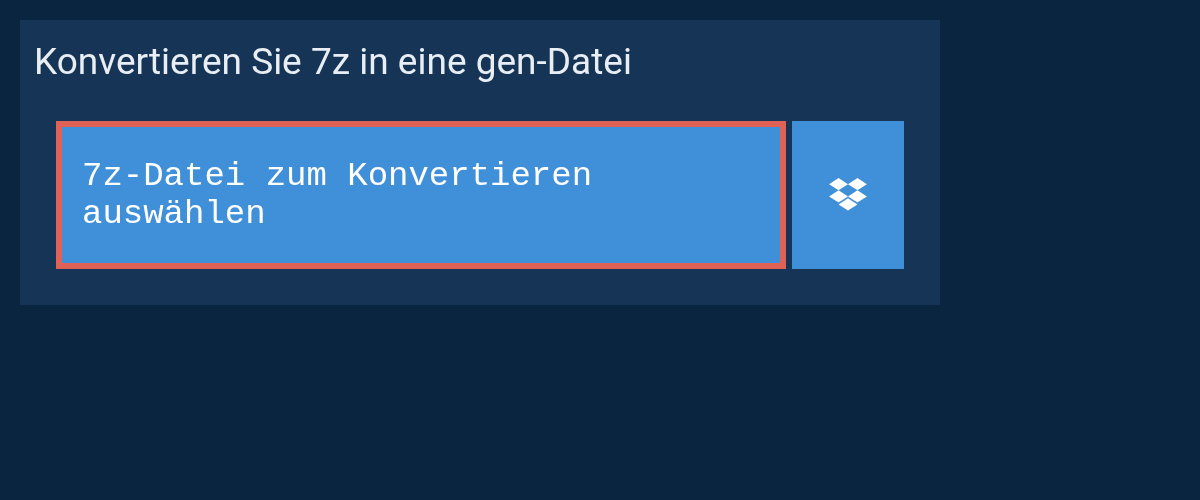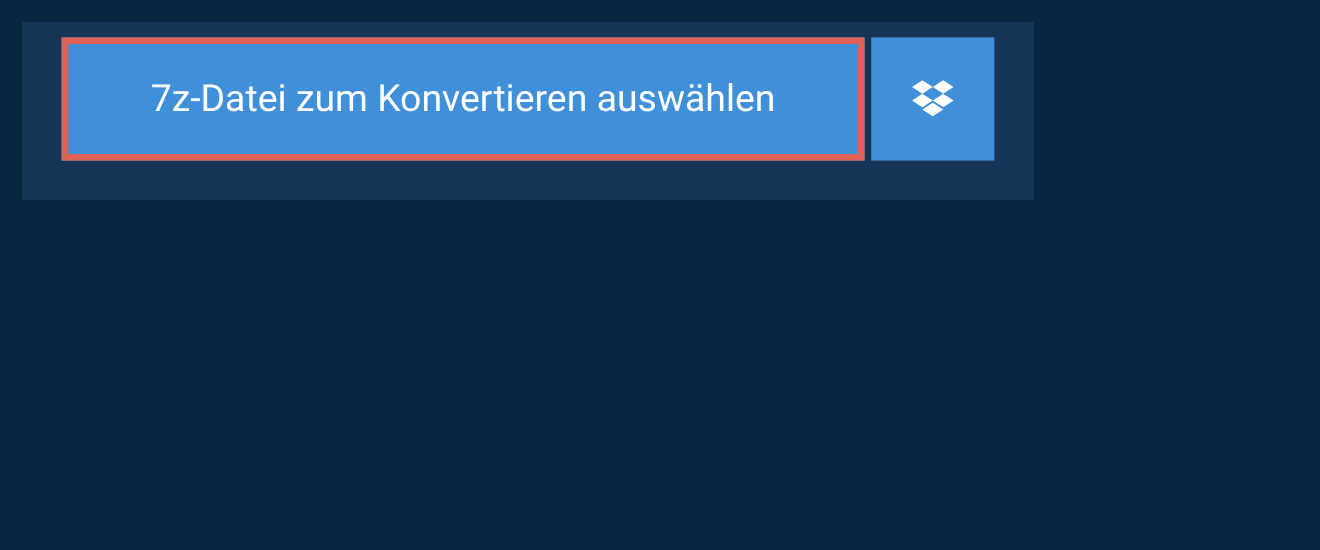--- a/index.html
+++ b/index.html
@@ -25,20 +25,21 @@
       color: #e8eef4;
       font-size: 37px;
       font-weight: 400;
       background-color: #153456;
     }
     .button-row {
       display: flex;
       gap: 6px;
       padding: 14px 36px 36px 36px;
       align-items: stretch;
+      font-family: Liberation Mono, monospace;
     }
     .select-file-button {
       flex: 1;
       background-color: #3f8fd9;
       border: 6px solid #e06257;
       color: #ffffff;
       font-size: 34px;
       font-weight: 400;
       padding: 30px 20px;
       display: flex;
@@ -57,20 +58,21 @@
     .dropbox-icon {
       width: 38px;
       height: 34px;
       fill: #ffffff;
     }
   </style>
 </head>
 <body>
 
 <div class="panel">
+  <div class="heading-bar">Konvertieren Sie 7z in eine gen-Datei</div>
   <div class="button-row">
     <div class="select-file-button">
       <span>7z-Datei zum Konvertieren auswählen</span>
     </div>
     <div class="dropbox-button">
       <svg class="dropbox-icon" viewBox="0 0 40 36">
         <polygon points="10,0 20,6.5 10,13 0,6.5"></polygon>
         <polygon points="30,0 40,6.5 30,13 20,6.5"></polygon>
         <polygon points="10,13 20,19.5 10,26 0,19.5"></polygon>
         <polygon points="30,13 40,19.5 30,26 20,19.5"></polygon>

